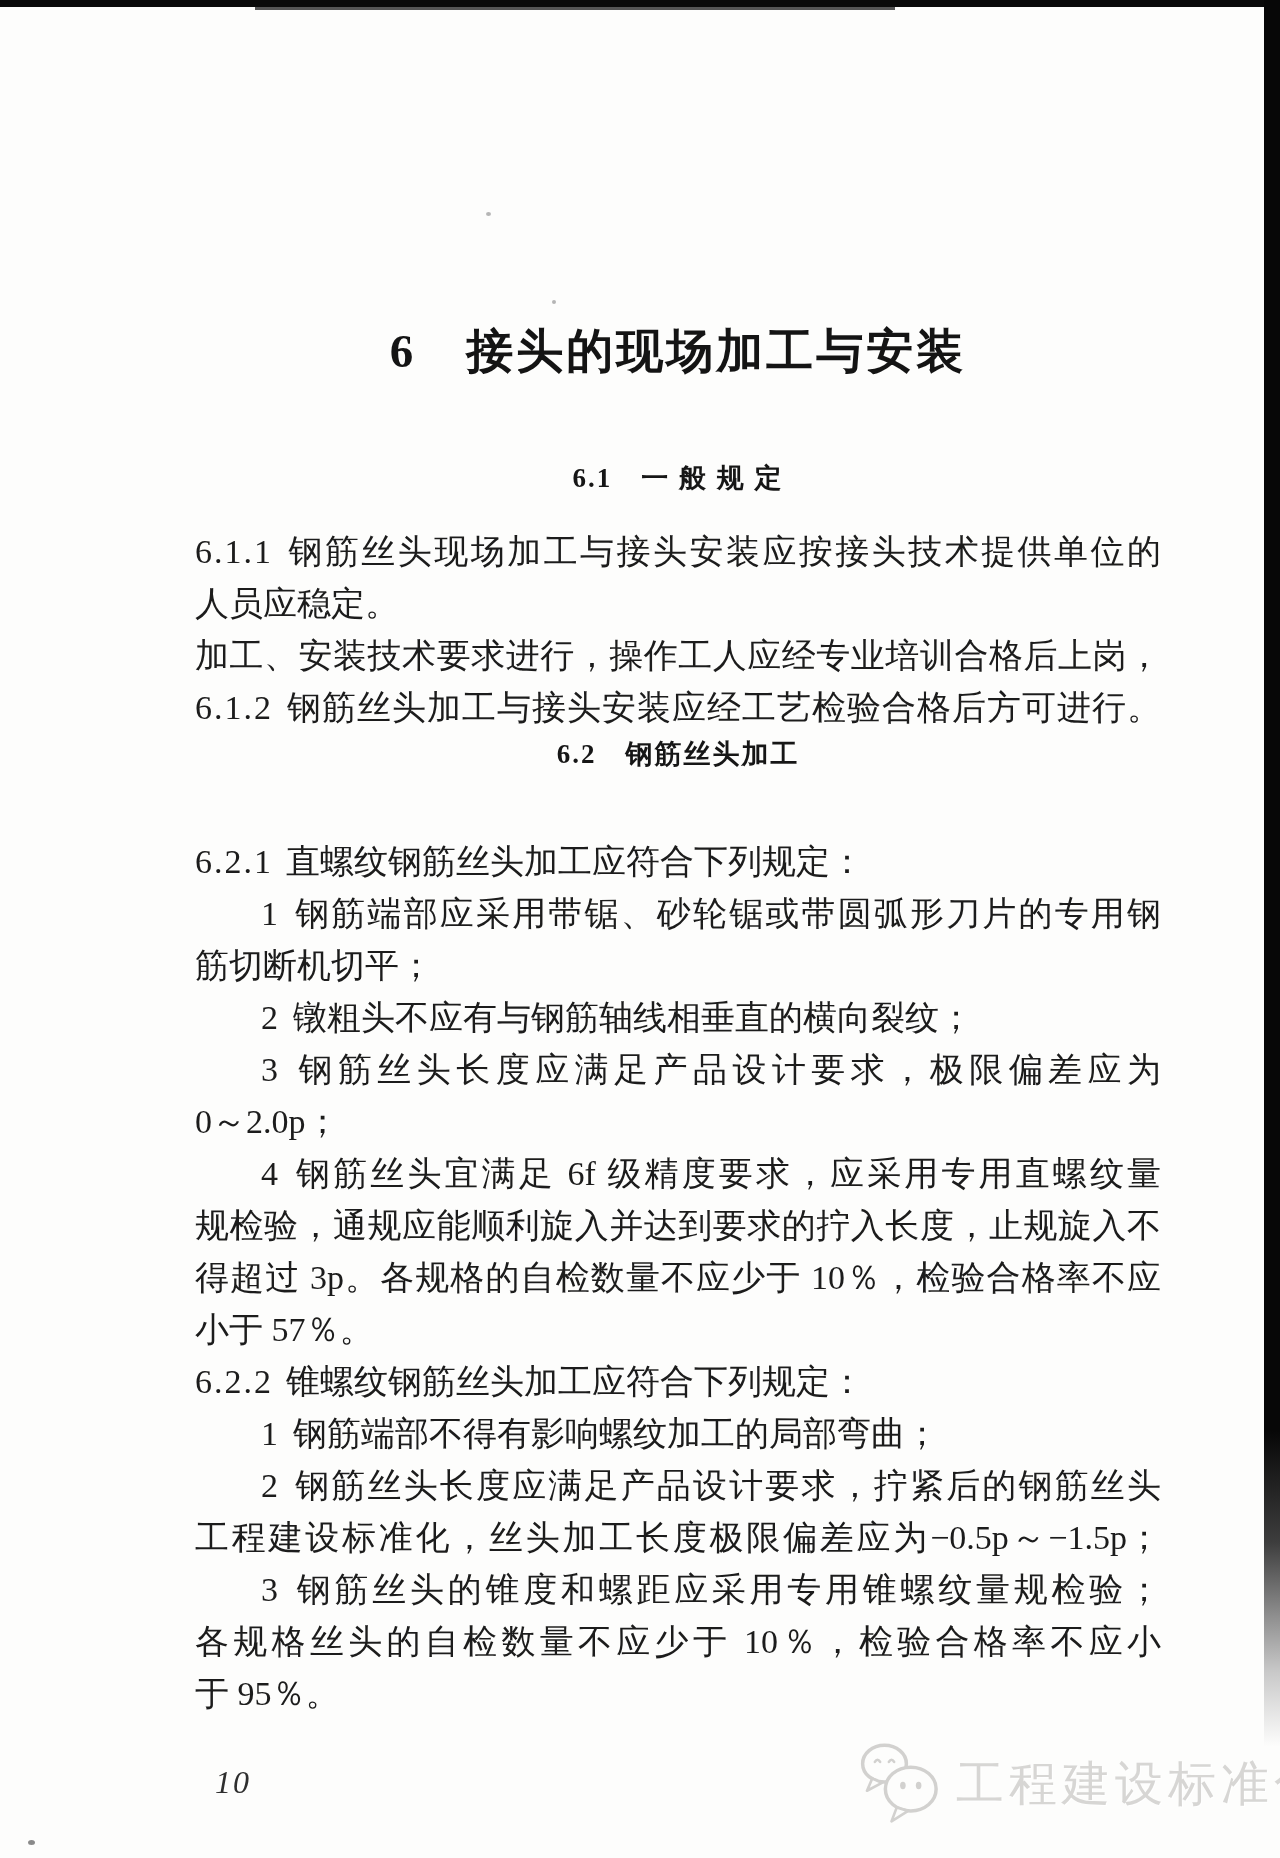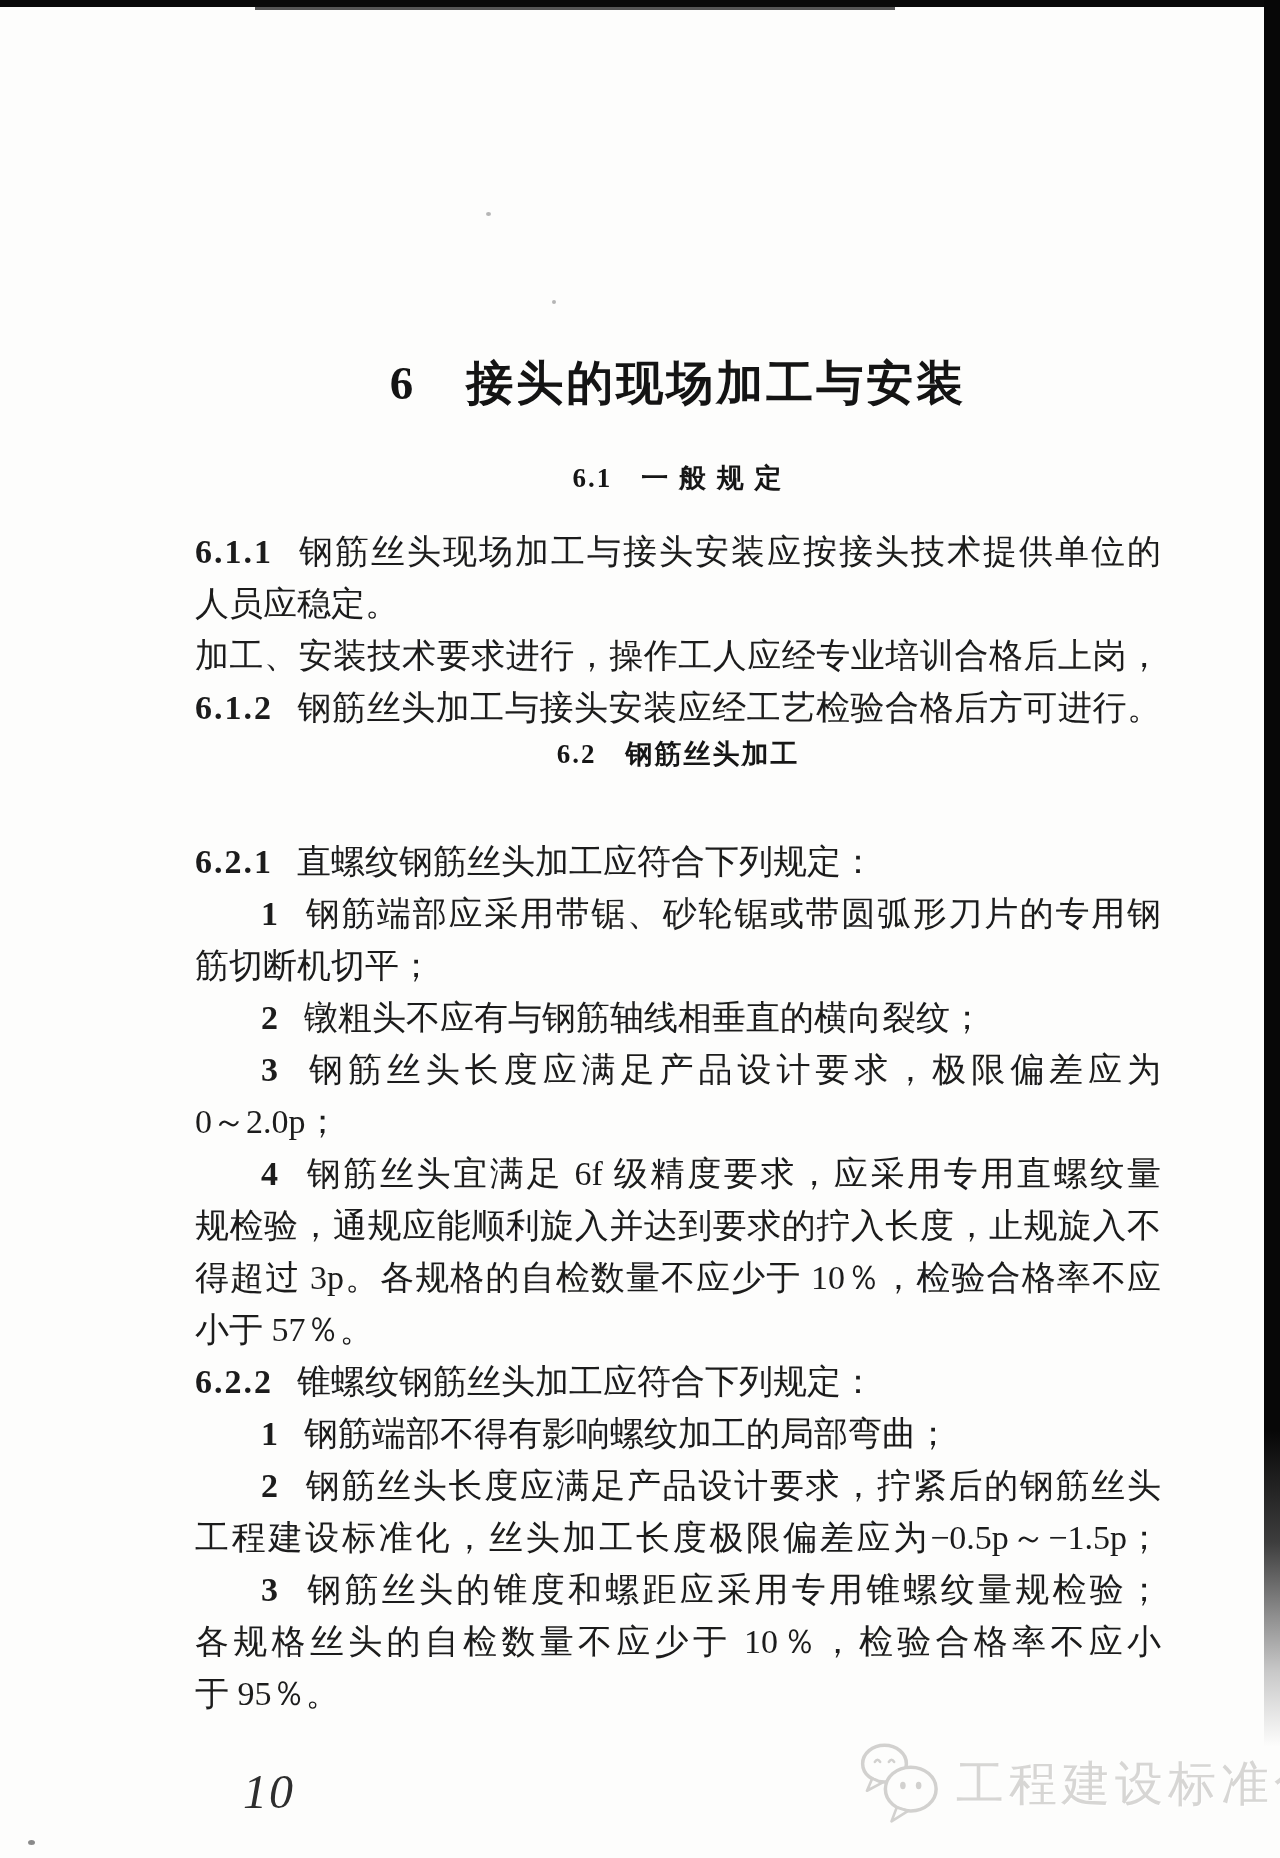--- a/index.html
+++ b/index.html
@@ -30,21 +30,21 @@
       #3d3d3d 83%, #8f8f8f 87%,
       #c9c9c9 90%, rgba(0,0,0,0) 94%);
   }
   .speck { position: absolute; background: #b5b5b5; border-radius: 50%; }
   .speck.a { left: 486px; top: 212px; width: 5px; height: 4px; }
   .speck.b { left: 552px; top: 300px; width: 4px; height: 4px; }
   .speck.c { left: 28px;  top: 1840px; width: 7px; height: 5px; background:#8a8a8a; }
 
   
   .chapter-title {
-    position: absolute; left: 195px; top: 352px; width: 966px;
+    position: absolute; left: 195px; top: 320px; width: 966px;
     text-align: center;
     font-size: 47px; font-weight: 700; letter-spacing: 3px;
     color: #141414; white-space: nowrap;
   }
   .section-heading {
     position: absolute; left: 195px; width: 966px;
     text-align: center;
     font-size: 27px; font-weight: 700; letter-spacing: 2px;
     color: #161616; white-space: nowrap;
   }
@@ -62,31 +62,31 @@
     white-space: nowrap;
   }
   .line.justify {
     white-space: normal;
     text-align: justify;
     text-align-last: justify;
   }
   .line.indent { padding-left: 66px; }
   .line.indent.justify { padding-left: 66px; box-sizing: border-box; }
   .line .num {
-    font-weight: 700;
-    margin-right: 24px;
+    font-weight: 400;
+    margin-right: 13px;
     letter-spacing: 2px;
     font-family: "Liberation Serif", "DejaVu Serif", serif;
   }
 
   
   .page-number {
     position: absolute; left: 215px; top: 1764px;
-    font-size: 48px; font-style: italic;
-    color: #2e2e2e; letter-spacing: 2px; margin-left: 28px;
+    font-size: 32px; font-style: italic;
+    color: #2e2e2e; letter-spacing: 2px;
   }
   .watermark {
     position: absolute; left: 858px; top: 1740px;
     display: flex; align-items: center; gap: 10px;
   }
   .watermark-text {
     font-size: 48px; letter-spacing: 5px;
     color: #d7d6d4;
     text-shadow: 1px 1px 0 #ffffff;
     white-space: nowrap;

